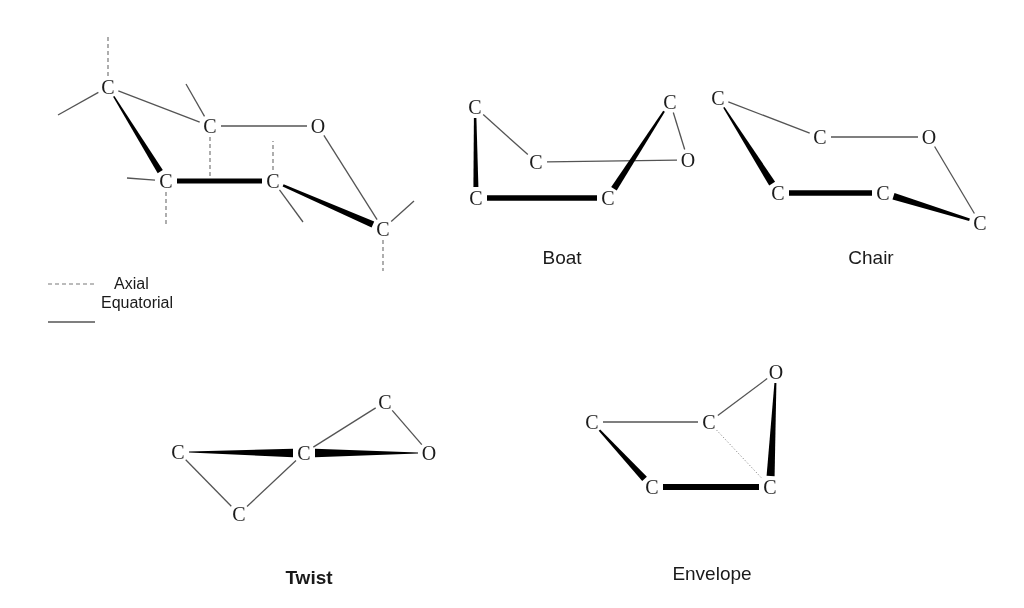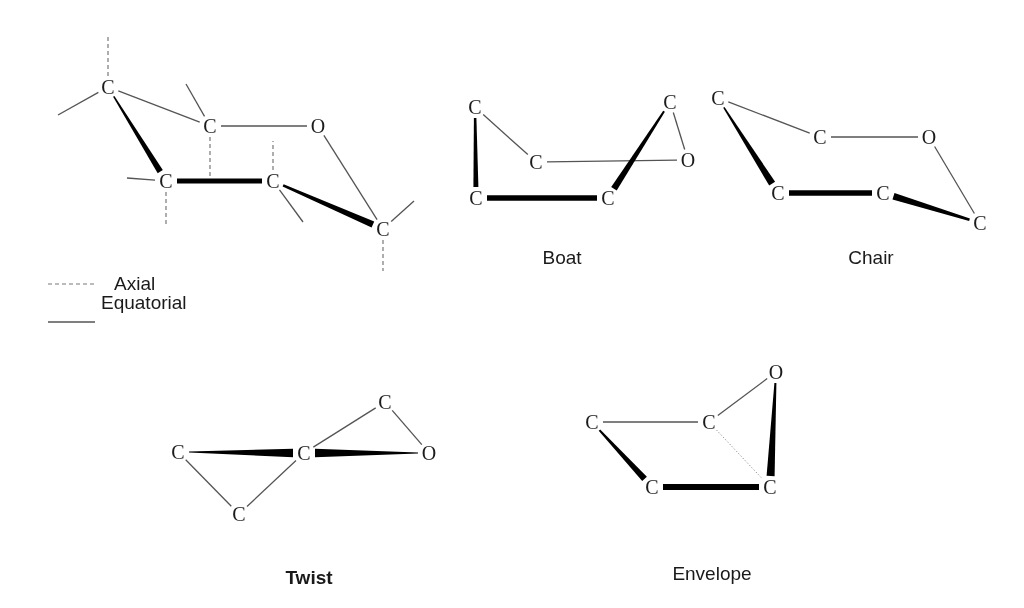--- a/index.html
+++ b/index.html
@@ -25,21 +25,21 @@
     position: absolute;
     transform: translate(-50%, -50%);
     font-size: 19px;
     color: #1a1a1a;
     white-space: nowrap;
     margin-top: 12px;
   }
   .legend-label {
     position: absolute;
     transform: translateY(-50%);
-    font-size: 19px;
+    font-size: 16px;
     color: #1a1a1a;
     white-space: nowrap;
   }
 </style>
 </head>
 <body>
 
 <div class="canvas">
   <svg id="diagram" class="diagram" width="1024" height="608" viewBox="0 0 1024 608">
       <line x1="118.3" y1="90.9" x2="199.7" y2="122.1" stroke="#545454" stroke-width="1.3"></line>

